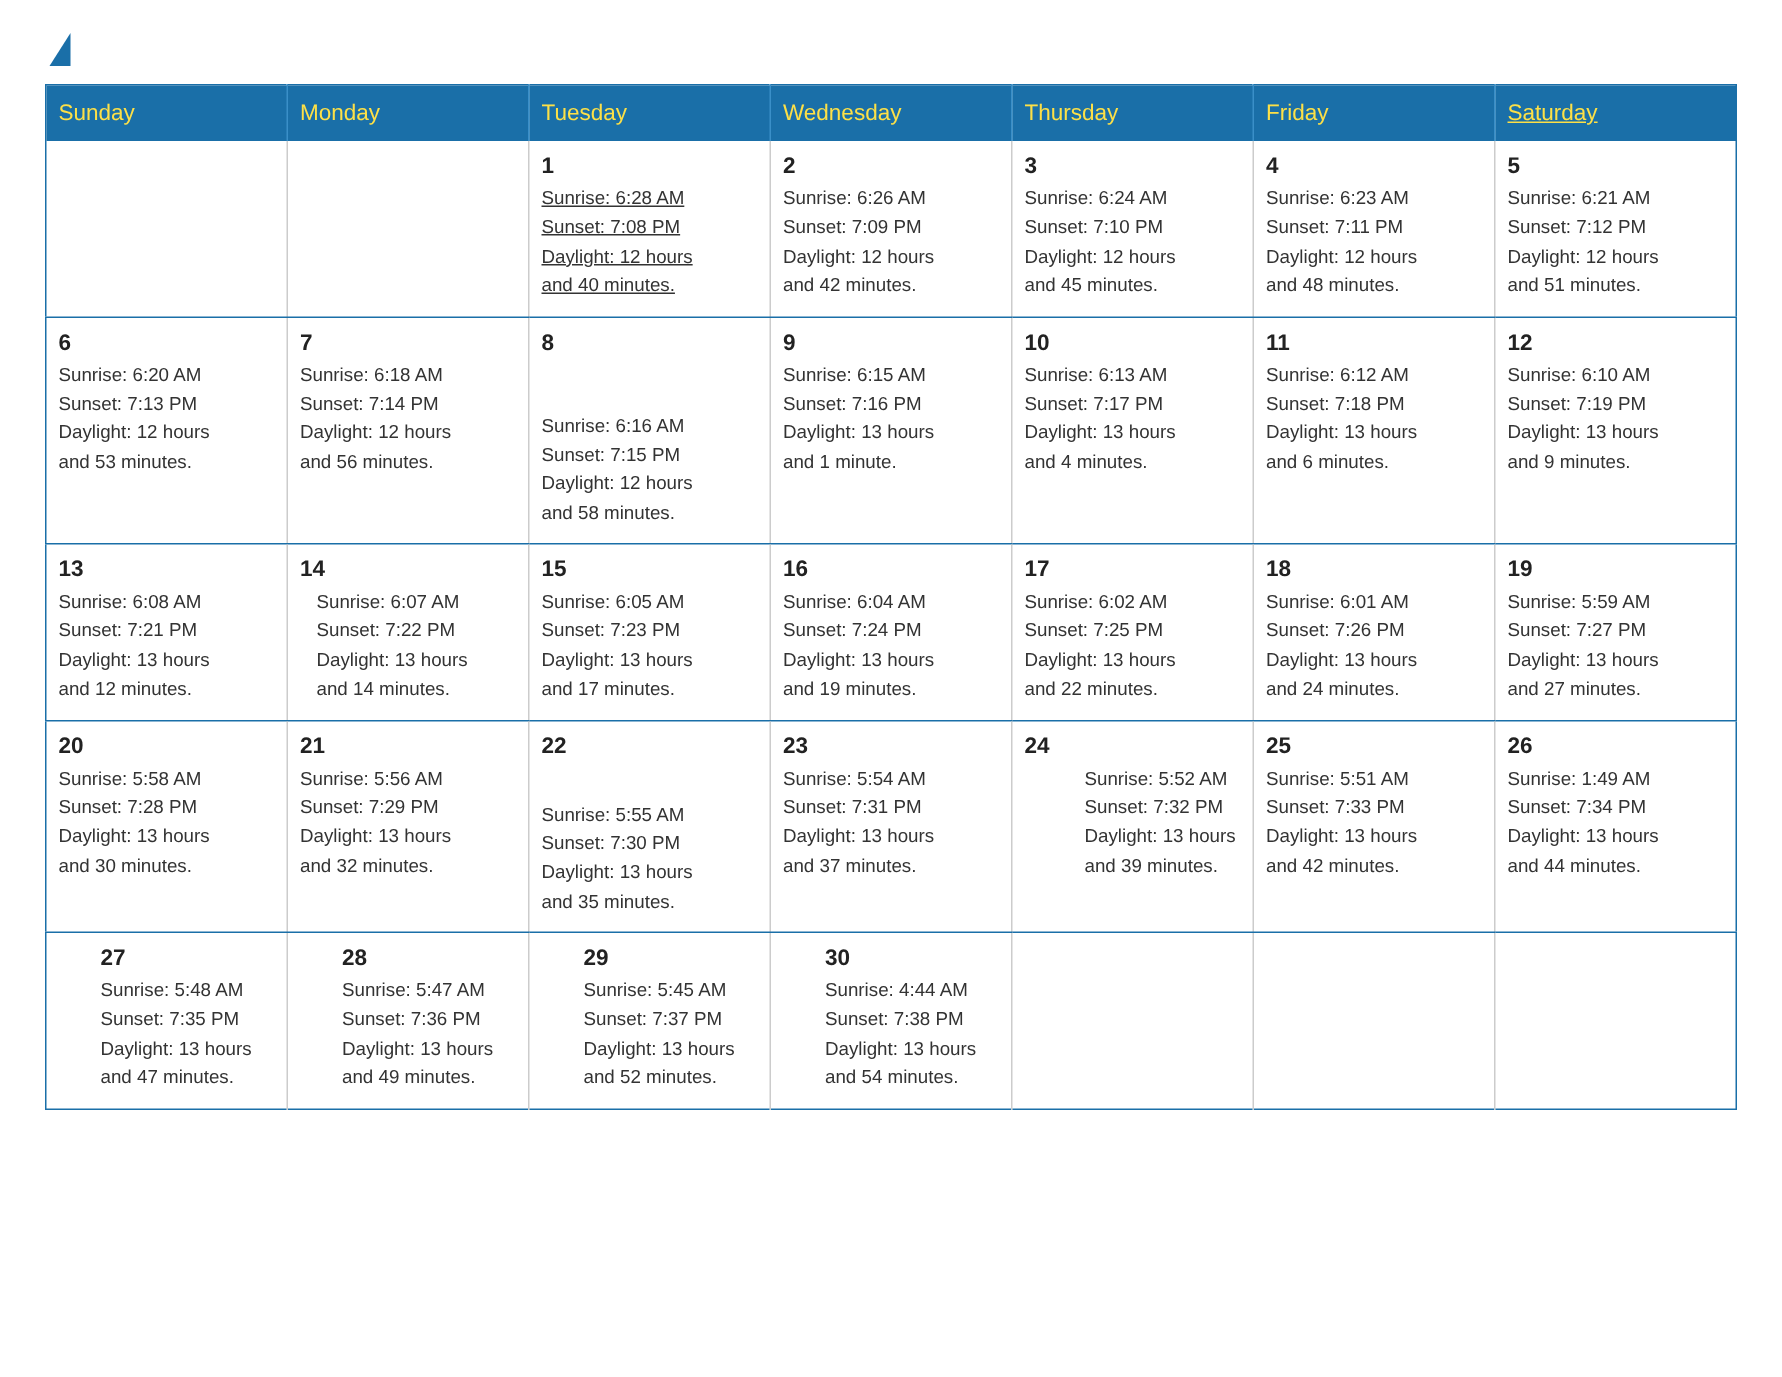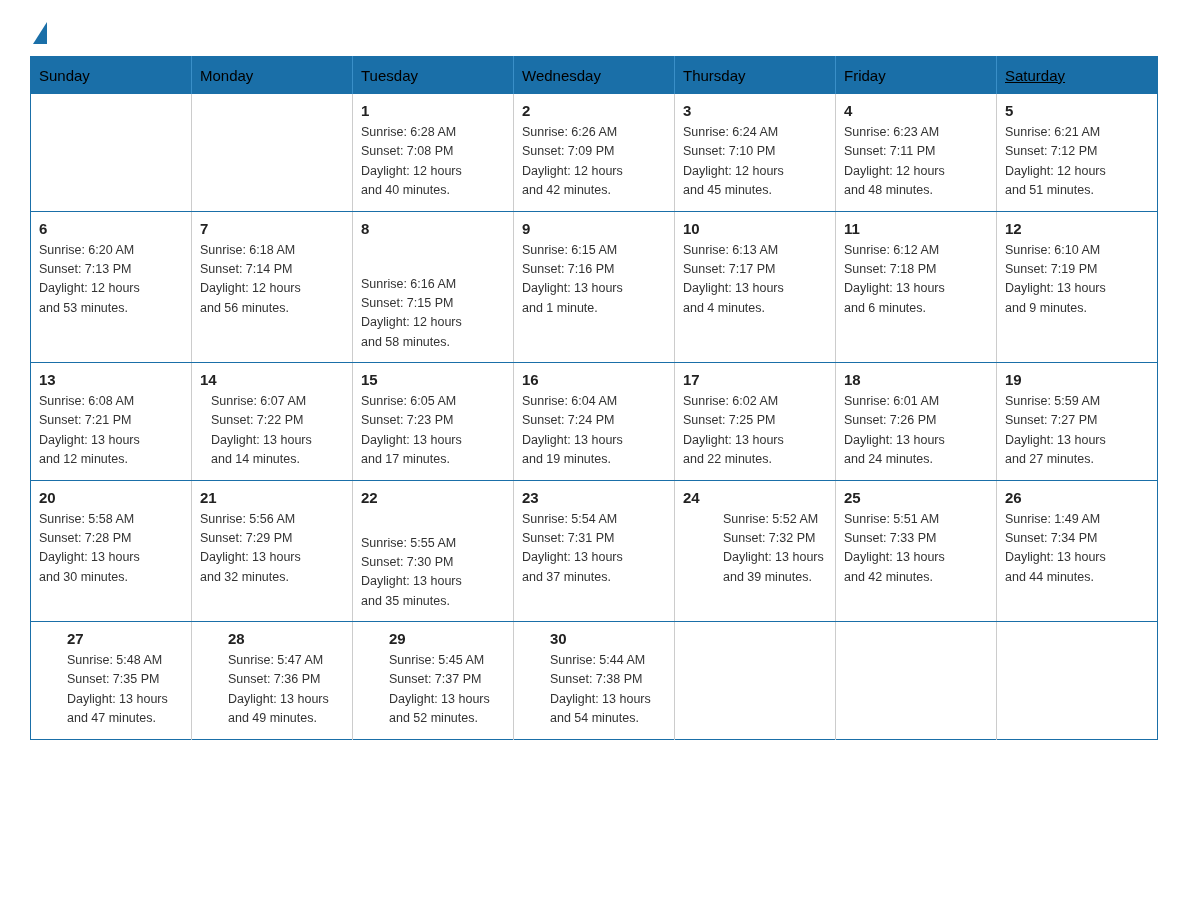--- a/index.html
+++ b/index.html
@@ -59,21 +59,21 @@
       color: #333;
       margin-top: 4px;
     }
     .calendar {
       width: 100%;
       border-collapse: collapse;
       border: 1.5px solid #1a6fa8;
     }
     .calendar th {
       background-color: #1a6fa8;
-      color: #000000;
+      color: #fde047;
       font-size: 15px;
       font-weight: normal;
       padding: 10px 8px;
       text-align: left;
       border-right: 1px solid #3a8fc8;
     }
     .calendar th:last-child {
       border-right: none;
       text-decoration: underline;
     }
@@ -138,21 +138,21 @@
         <th>Friday</th>
         <th>Saturday</th>
       </tr>
   </thead>
   <tbody id="calendar-body">
   <tr>
         <td class="empty-cell"></td>
         <td class="empty-cell"></td>
         <td>
           <span class="day-number">1</span>
-          <div class="day-info" style="white-space: pre-line;">Sunrise: 6:28 AM
+          <div class="day-info" style="white-space: pre-line; text-decoration: underline;">Sunrise: 6:28 AM
 Sunset: 7:08 PM
 Daylight: 12 hours
 and 40 minutes.</div>
         </td>
         <td>
           <span class="day-number">2</span>
           <div class="day-info" style="white-space: pre-line;">Sunrise: 6:26 AM
 Sunset: 7:09 PM
 Daylight: 12 hours
 and 42 minutes.</div>
@@ -349,21 +349,21 @@
         </td>
         <td>
           <span class="day-number">29</span>
           <div class="day-info" style="white-space: pre-line;">Sunrise: 5:45 AM
 Sunset: 7:37 PM
 Daylight: 13 hours
 and 52 minutes.</div>
         </td>
         <td>
           <span class="day-number">30</span>
-          <div class="day-info" style="white-space: pre-line;">Sunrise: 5:44 AM
+          <div class="day-info" style="white-space: pre-line;">Sunrise: 4:44 AM
 Sunset: 7:38 PM
 Daylight: 13 hours
 and 54 minutes.</div>
         </td>
         <td class="empty-cell"></td>
         <td class="empty-cell"></td>
         <td class="empty-cell"></td>
       </tr>
     </tbody>
 </table>

